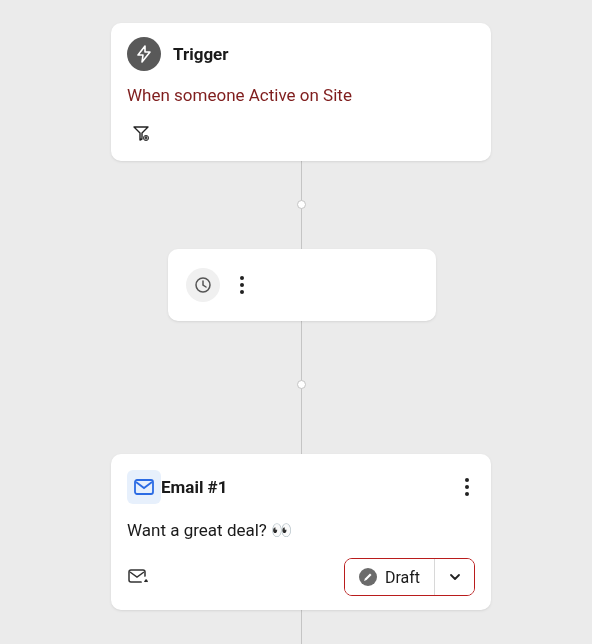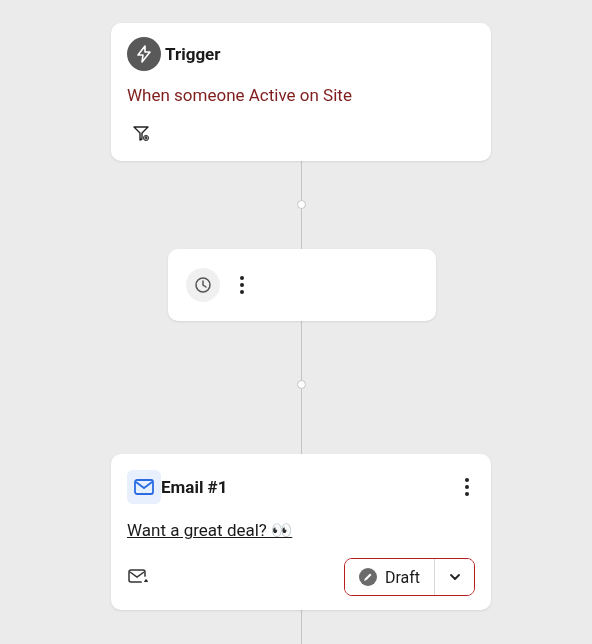--- a/index.html
+++ b/index.html
@@ -46,21 +46,21 @@
 
   .trigger-card {
     left: 111px;
     top: 23px;
     width: 380px;
     padding: 14px 16px 14px 16px;
   }
   .trigger-header {
     display: flex;
     align-items: center;
-    gap: 4px;
+    gap: 12px;
     margin-bottom: 14px;
   }
   .trigger-icon-circle {
     width: 34px; height: 34px;
     border-radius: 50%;
     background: #595959;
     display: flex;
     align-items: center;
     justify-content: center;
   }
@@ -140,21 +140,20 @@
   .email-title {
     font-weight: 700;
     font-size: 17px;
     color: #1a1a1a;
     flex: 1;
   }
   .email-subject {
     font-size: 17px;
     color: #1a1a1a;
     margin-bottom: 18px;
-    text-decoration: underline;
   }
   .email-footer {
     display: flex;
     align-items: center;
     justify-content: space-between;
   }
   .resend-icon {
     width: 26px; height: 24px;
     display: flex;
     align-items: center;

